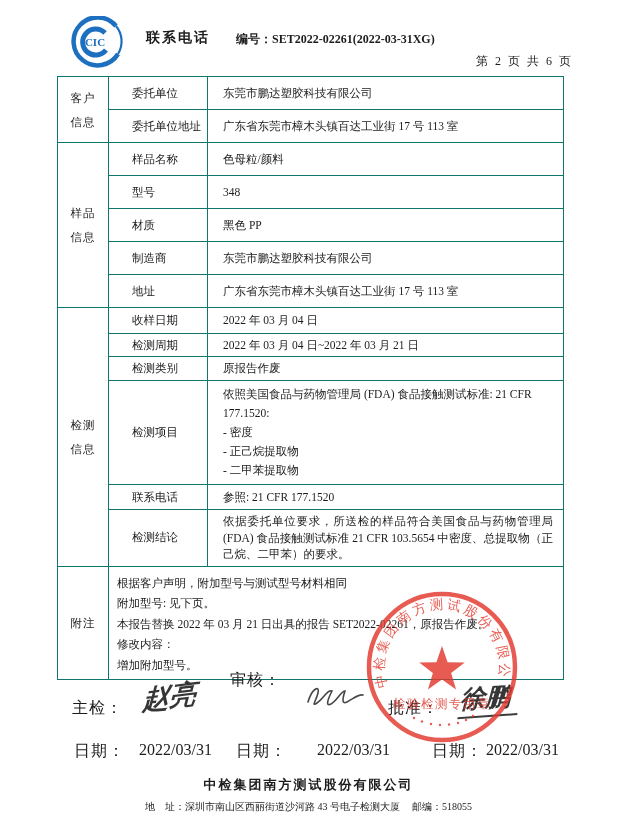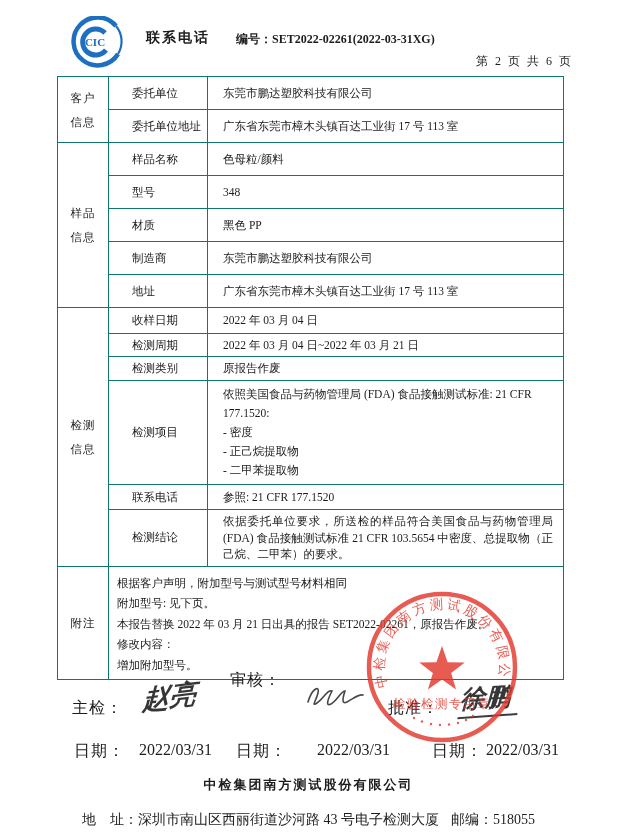--- a/index.html
+++ b/index.html
@@ -43,21 +43,21 @@
   .sig1 { left:142px; top:679px; font-size:27px; }
   .sig3 { left:458px; top:681px; font-size:25px; border-bottom:2px solid #222; padding:0 8px 1px 2px; transform:rotate(-4deg) skewX(-6deg); }
   .sig2-svg { position:absolute; left:300px; top:680px; }
 
   
   .stamp { position:absolute; left:362px; top:587px; opacity:.82; pointer-events:none; }
 
   
   .footer { position:absolute; left:0; width:617px; top:776px; text-align:center; }
   .f-company { font-size:13px; font-weight:bold; letter-spacing:2px; }
-  .f-line { font-size:14px; margin-top:17px; }
+  .f-line { font-size:10px; margin-top:6px; }
   .f-line .gap { display:inline-block; width:12px; }
   a.weblink { color:#0000d6; text-decoration:underline; }
 </style>
 </head>
 <body>
 
 <div class="page">
 
   <svg class="hdr-logo" width="68" height="52" viewBox="0 0 68 52">
     <g fill="none" stroke="#1d6fc0">

